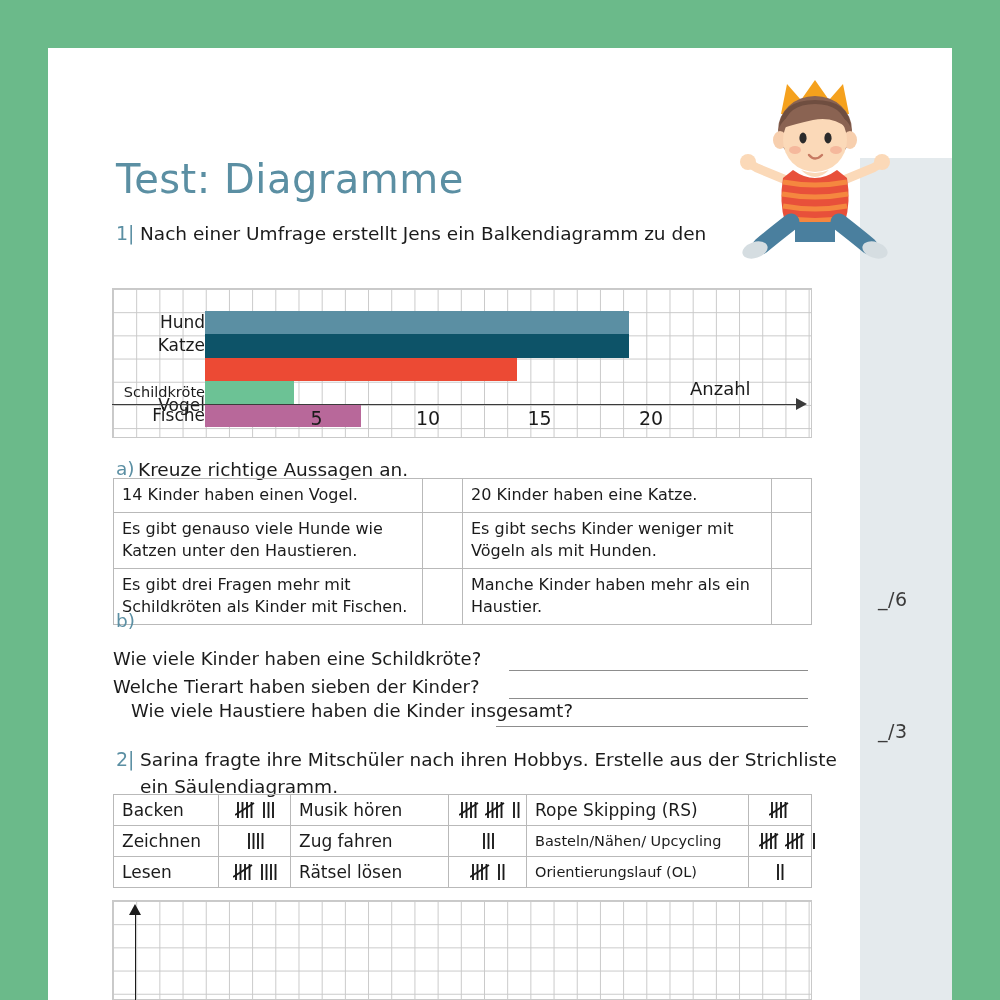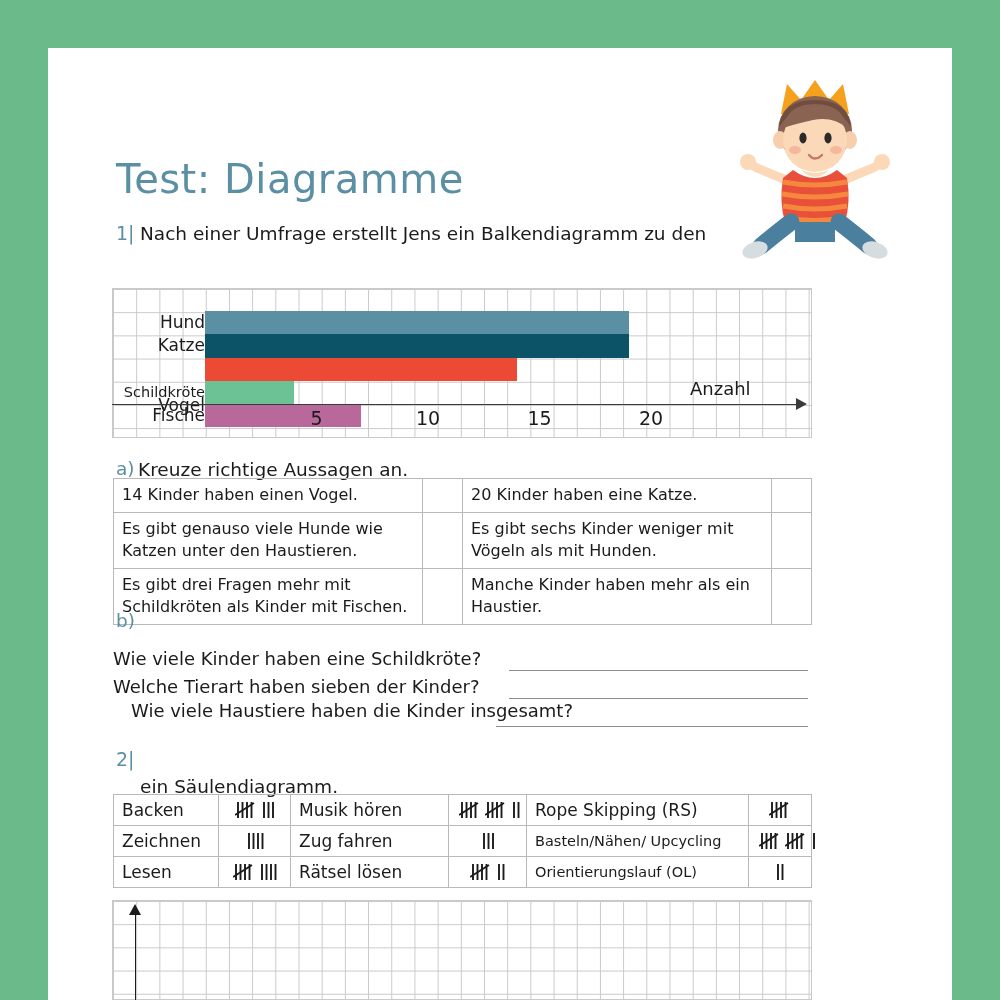--- a/index.html
+++ b/index.html
@@ -212,20 +212,24 @@
     border-left: 6px solid transparent;
     border-right: 6px solid transparent;
   }
 </style>
 </head>
 <body>
 
 <div id="root">
   <div class="page">
 
+    <div class="score-panel">
+      <div class="score-mark" style="top:430px;">_/6</div>
+      <div class="score-mark" style="top:562px;">_/3</div>
+    </div>
 
     <div class="title">Test: Diagramme</div>
 
     <div class="tasknum" style="left:68px; top:174px;">1|</div>
     <div class="tasktext" style="left:92px; top:173px; width:620px;">
       <span>Nach einer Umfrage erstellt Jens ein Balkendiagramm zu den</span><br>
     </div>
 
     <div class="gridpaper" style="left:64px; top:240px; width:700px; height:150px;"></div>
 
@@ -286,21 +290,21 @@
         <div class="qline" style="left: 65px; top: 600px;">Wie viele Kinder haben eine Schildkröte?</div>
         <div class="answer-rule" style="left: 461px; top: 622px; width: 299px;"></div>
         <div class="qline" style="left: 65px; top: 628px;">Welche Tierart haben sieben der Kinder?</div>
         <div class="answer-rule" style="left: 461px; top: 650px; width: 299px;"></div>
         <div class="qline" style="left: 65px; top: 652px; margin-left: 18px;">Wie viele Haustiere haben die Kinder insgesamt?</div>
         <div class="answer-rule" style="left: 448px; top: 678px; width: 312px;"></div>
       </div>
 
     <div class="tasknum" style="left:68px; top:700px;">2|</div>
     <div class="tasktext" style="left:92px; top:699px; width:700px;">
-      <br>
+      <span>Sarina fragte ihre Mitschüler nach ihren Hobbys. Erstelle aus der Strichliste</span><br>
       <span>ein Säulendiagramm.</span>
     </div>
 
     <table class="tally-table" style="top:746px; left:65px;">
       <tbody id="tally-body">
           <tr>
             <td class="name" style="width: 105px; margin-top: 33px;">Backen</td>
             <td class="marks" style="width: 72px;"><svg width="22" height="20" viewBox="0 0 22 20" class="tallygroup">
                 <line x1="3" y1="2" x2="3" y2="18" stroke="#1b1b1b" stroke-width="1.9"></line>
                 <line x1="7.5" y1="2" x2="7.5" y2="18" stroke="#1b1b1b" stroke-width="1.9"></line>

